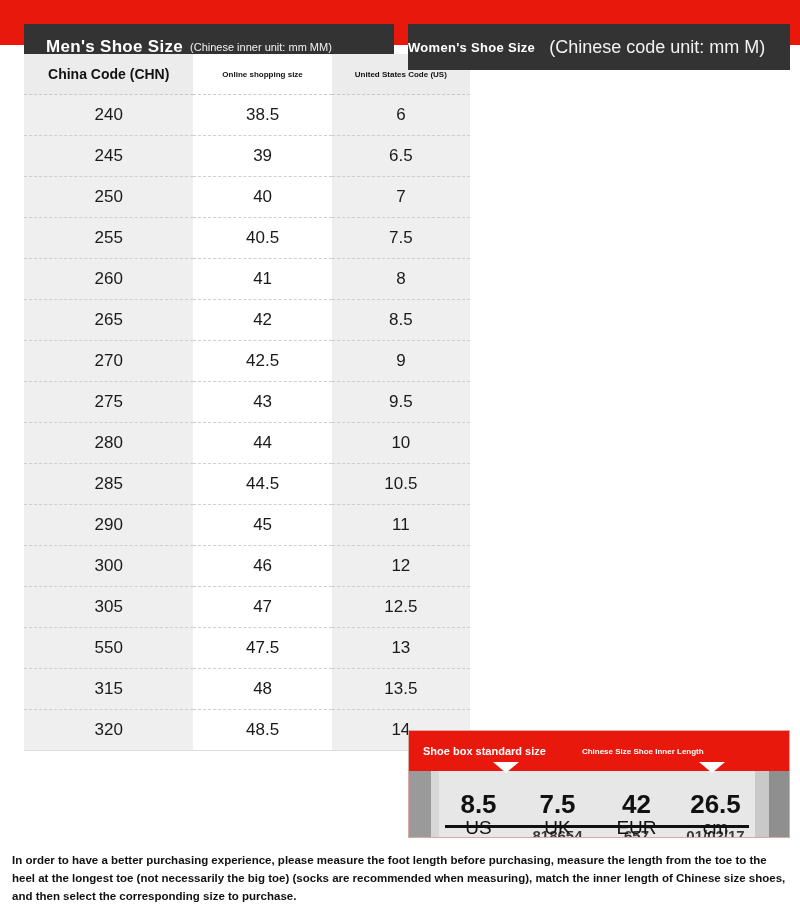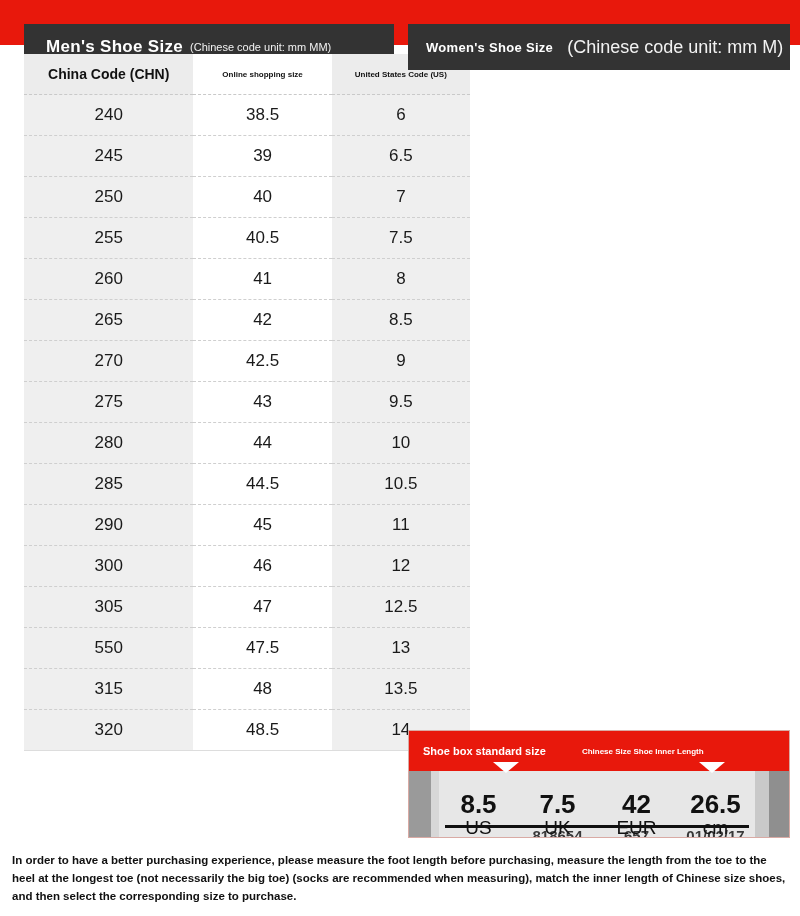--- a/index.html
+++ b/index.html
@@ -19,21 +19,21 @@
   .panel.women{left:400px;width:400px;}
 
   .title-bar{
     position:absolute;height:46px;
     background:#333333;
     display:flex;align-items:center;
     box-sizing:border-box;
     overflow:hidden;
   }
   .title-bar.men{left:24px;top:24px;width:370px;padding-left:22px;text-align:center;}
-  .title-bar.women{left:8px;top:24px;width:382px;padding-left:18px;}
+  .title-bar.women{left:8px;top:24px;width:382px;}
   .title-main{
     color:#ffffff;font-weight:bold;letter-spacing:.3px;white-space:nowrap;
   }
   .title-bar.men .title-main{font-size:17px;}
   .title-bar.women .title-main{font-size:13px;}
   .title-sub{
     color:#f2f2f2;white-space:nowrap;
   }
   .title-bar.men .title-sub{font-size:11px;margin-left:7px;}
   .title-bar.women .title-sub{font-size:18px;margin-left:14px;}
@@ -131,21 +131,21 @@
   }
 </style>
 </head>
 <body>
 
 <div class="red-banner"></div>
 
 <div class="panel men">
   <div class="title-bar men">
     <span class="title-main">Men's Shoe Size</span>
-    <span class="title-sub">(Chinese code unit: mm MM)</span>
+    <span class="title-sub">(Chinese inner unit: mm MM)</span>
   </div>
   <table class="size-table men">
     <colgroup>
         <col class="c1">
         <col class="c2">
         <col class="c3">
       </colgroup>
     <thead>
       <tr>
         <th class="h1">China Code (CHN)</th>

